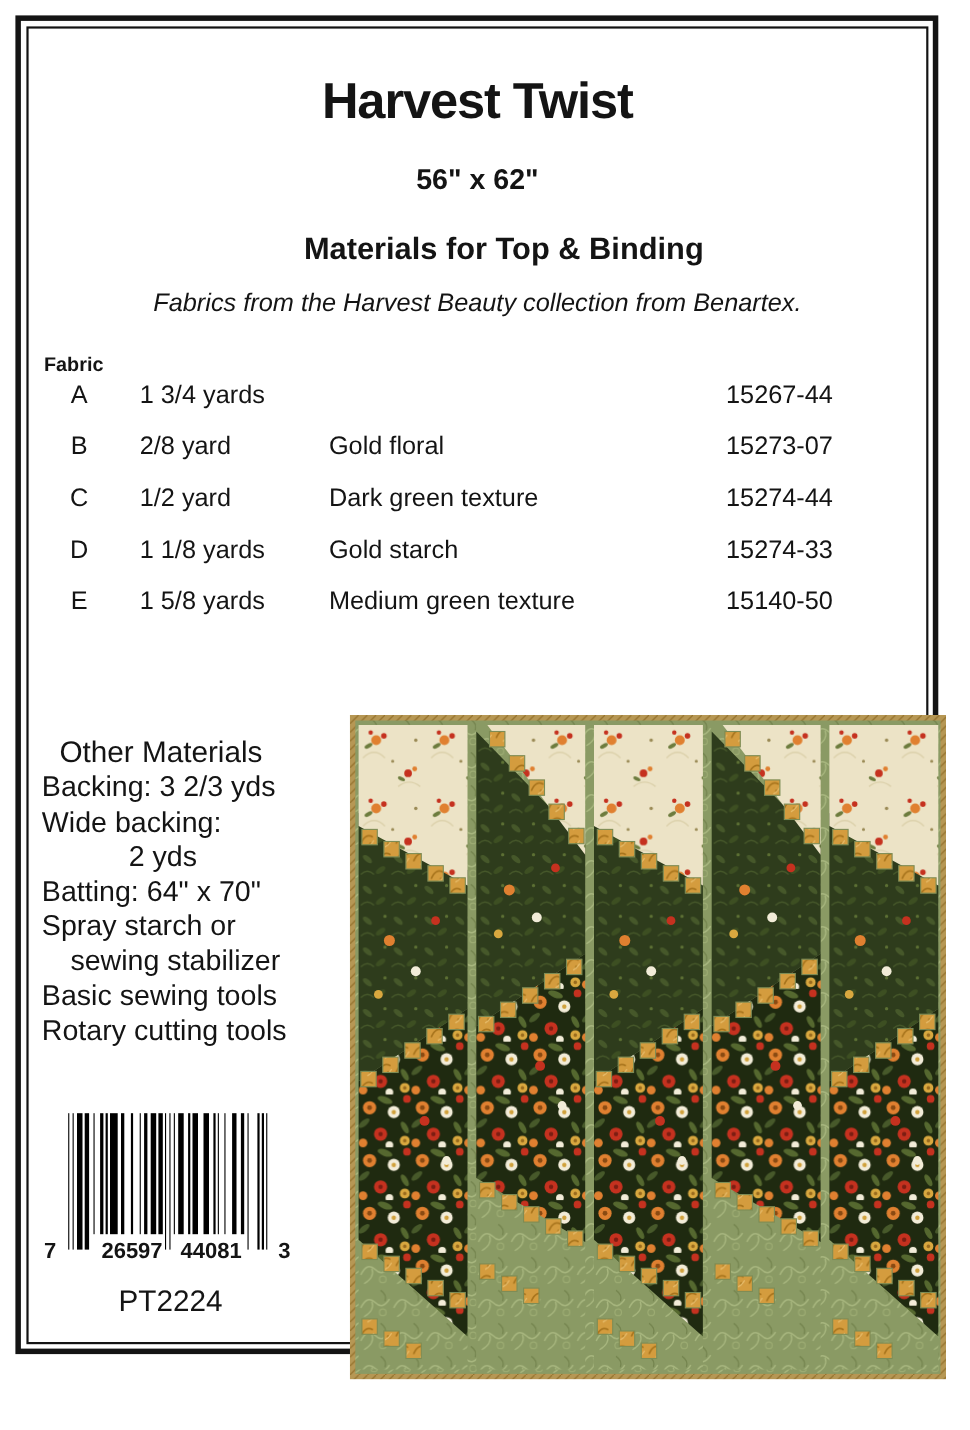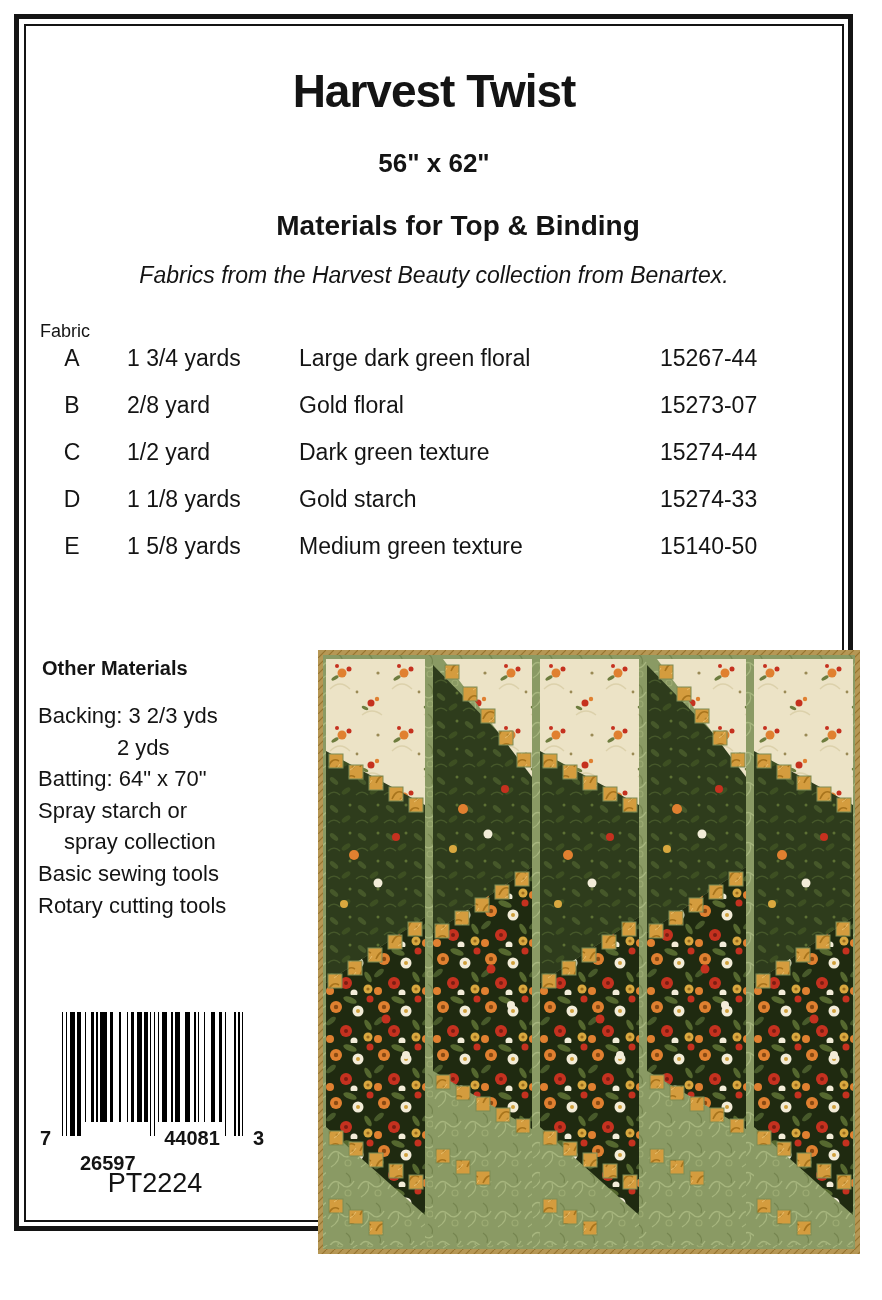--- a/index.html
+++ b/index.html
@@ -12,41 +12,41 @@
 
   .title{position:absolute;left:24px;top:64px;width:820px;margin:0;text-align:center;
          font-size:46px;font-weight:700;letter-spacing:-1px;z-index:2;}
   .size-line{position:absolute;left:24px;top:148px;width:820px;text-align:center;
          font-size:26px;font-weight:700;z-index:2;}
   .mat-head{position:absolute;left:24px;top:210px;width:868px;margin:0;text-align:center;
          font-size:28px;font-weight:700;z-index:2;}
   .collection{position:absolute;left:24px;top:262px;width:820px;text-align:center;
          font-size:23px;font-style:italic;z-index:2;}
 
-  .fabric-label{position:absolute;left:40px;top:321px;font-size:18px;font-weight:400;z-index:2;}
+  .fabric-label{position:absolute;left:40px;top:321px;font-size:18px;font-weight:700;z-index:2;}
   .fabric-rows{position:absolute;left:0;top:345px;width:820px;z-index:2;}
   .frow{position:relative;height:47px;}
   .frow span{position:absolute;top:0;font-size:23px;white-space:nowrap;}
   .c-letter{left:52px;width:40px;text-align:center;}
   .c-yard{left:127px;}
   .c-desc{left:299px;}
   .c-sku{left:660px;}
 
-  .other-head{position:absolute;left:38px;top:653px;margin:4px;font-size:20px;font-weight:700;z-index:2;}
-  .other-list{position:absolute;left:38px;top:700px;width:270px;font-size:22px;line-height:31.6px;z-index:2;}
+  .other-head{position:absolute;left:38px;top:653px;margin:16px;font-size:27px;font-weight:400;z-index:2;}
+  .other-list{position:absolute;left:38px;top:700px;width:270px;font-size:26px;line-height:31.6px;z-index:2;}
   .other-list div{white-space:nowrap;}
   .ind-1{padding-left:79px;}
   .ind-2{padding-left:26px;}
 
   .barcode{position:absolute;left:40px;top:1005px;width:226px;height:152px;z-index:2;}
   .bars{position:absolute;left:22px;top:7px;width:182px;height:124px;}
   .bar{position:absolute;top:0;background:#000;}
   .bd{position:absolute;top:122px;font-size:20px;font-weight:700;white-space:nowrap;}
   .bd0{left:0;width:18px;text-align:left;}
-  .bd1{left:40px;width:80px;text-align:left;margin-top:25px;}
+  .bd1{left:40px;width:80px;text-align:center;}
   .bd2{left:112px;width:80px;text-align:center;}
   .bd3{left:204px;width:20px;text-align:right;}
   .pt-num{position:absolute;left:40px;top:1168px;width:230px;text-align:center;font-size:27px;z-index:2;}
 
   .quilt{position:absolute;left:318px;top:650px;width:542px;height:604px;z-index:5;display:block;}
 
   
   .f-mg{fill:var(--q-medium-green,#8a9a64);}
   .f-dg{fill:var(--q-dark-green,#2e3c1c);}
   .f-cream{fill:var(--q-cream,#ece3c6);}
@@ -66,21 +66,20 @@
 <h1 class="title">Harvest Twist</h1>
 <div class="size-line">56" x 62"</div>
 <h2 class="mat-head">Materials for Top &amp; Binding</h2>
 <div class="collection">Fabrics from the Harvest Beauty collection from Benartex.</div>
 
 <div class="fabric-label">Fabric</div>
 <div class="fabric-rows">
   <div class="frow">
     <span class="c-letter">A</span>
     <span class="c-yard">1 3/4 yards</span>
-    <span class="c-desc">Large dark green floral</span>
     <span class="c-sku">15267-44</span>
   </div>
   <div class="frow">
     <span class="c-letter">B</span>
     <span class="c-yard">2/8 yard</span>
     <span class="c-desc">Gold floral</span>
     <span class="c-sku">15273-07</span>
   </div>
   <div class="frow">
     <span class="c-letter">C</span>
@@ -98,24 +97,25 @@
     <span class="c-letter">E</span>
     <span class="c-yard">1 5/8 yards</span>
     <span class="c-desc">Medium green texture</span>
     <span class="c-sku">15140-50</span>
   </div>
 </div>
 
 <h2 class="other-head">Other Materials</h2>
 <div class="other-list">
   <div>Backing: 3 2/3 yds</div>
+  <div>Wide backing:</div>
   <div class="ind-1">2 yds</div>
   <div>Batting: 64" x 70"</div>
   <div>Spray starch or</div>
-  <div class="ind-2">spray collection</div>
+  <div class="ind-2">sewing stabilizer</div>
   <div>Basic sewing tools</div>
   <div>Rotary cutting tools</div>
 </div>
 
 <div class="barcode">
   <div class="bars" id="bars">
       <div class="bar" style="left: 0px; width: 1.32px; height: 124px;"></div>
       <div class="bar" style="left: 3.83px; width: 1.32px; height: 124px;"></div>
       <div class="bar" style="left: 7.66px; width: 5.15px; height: 124px;"></div>
       <div class="bar" style="left: 15.33px; width: 3.23px; height: 124px;"></div>

